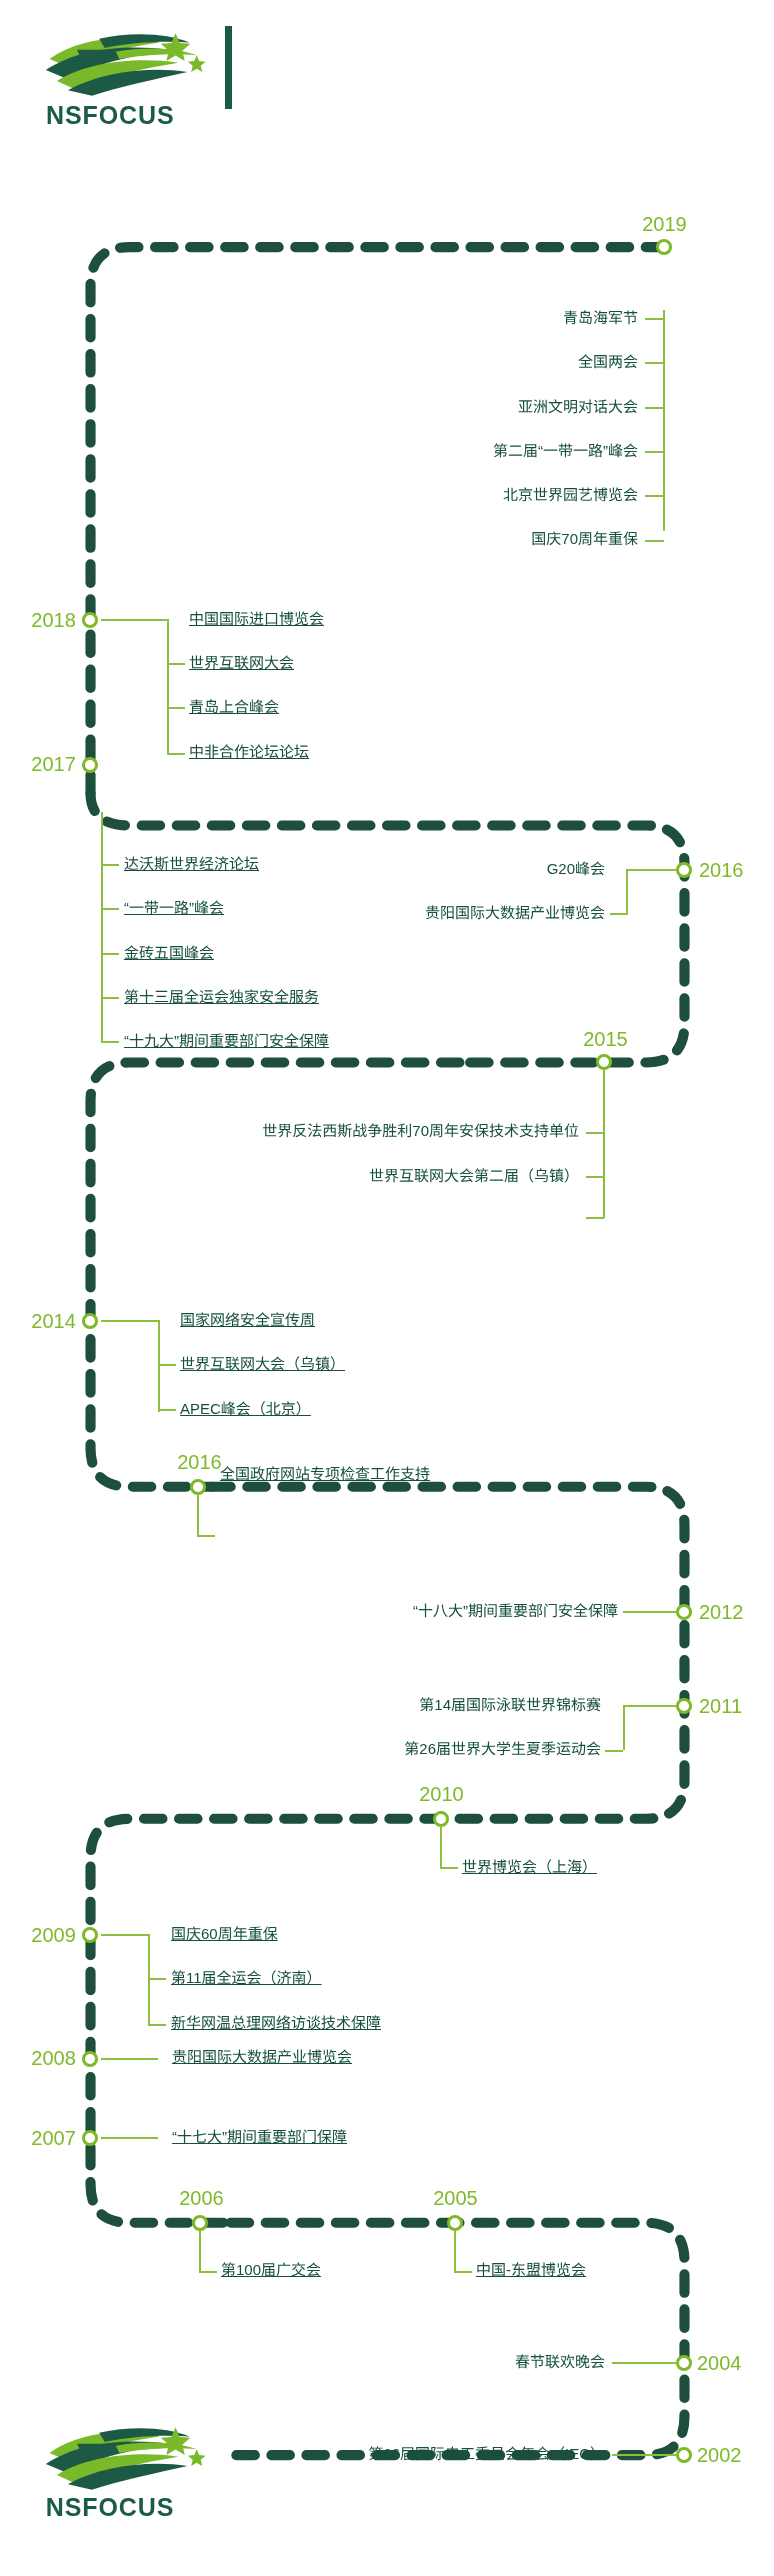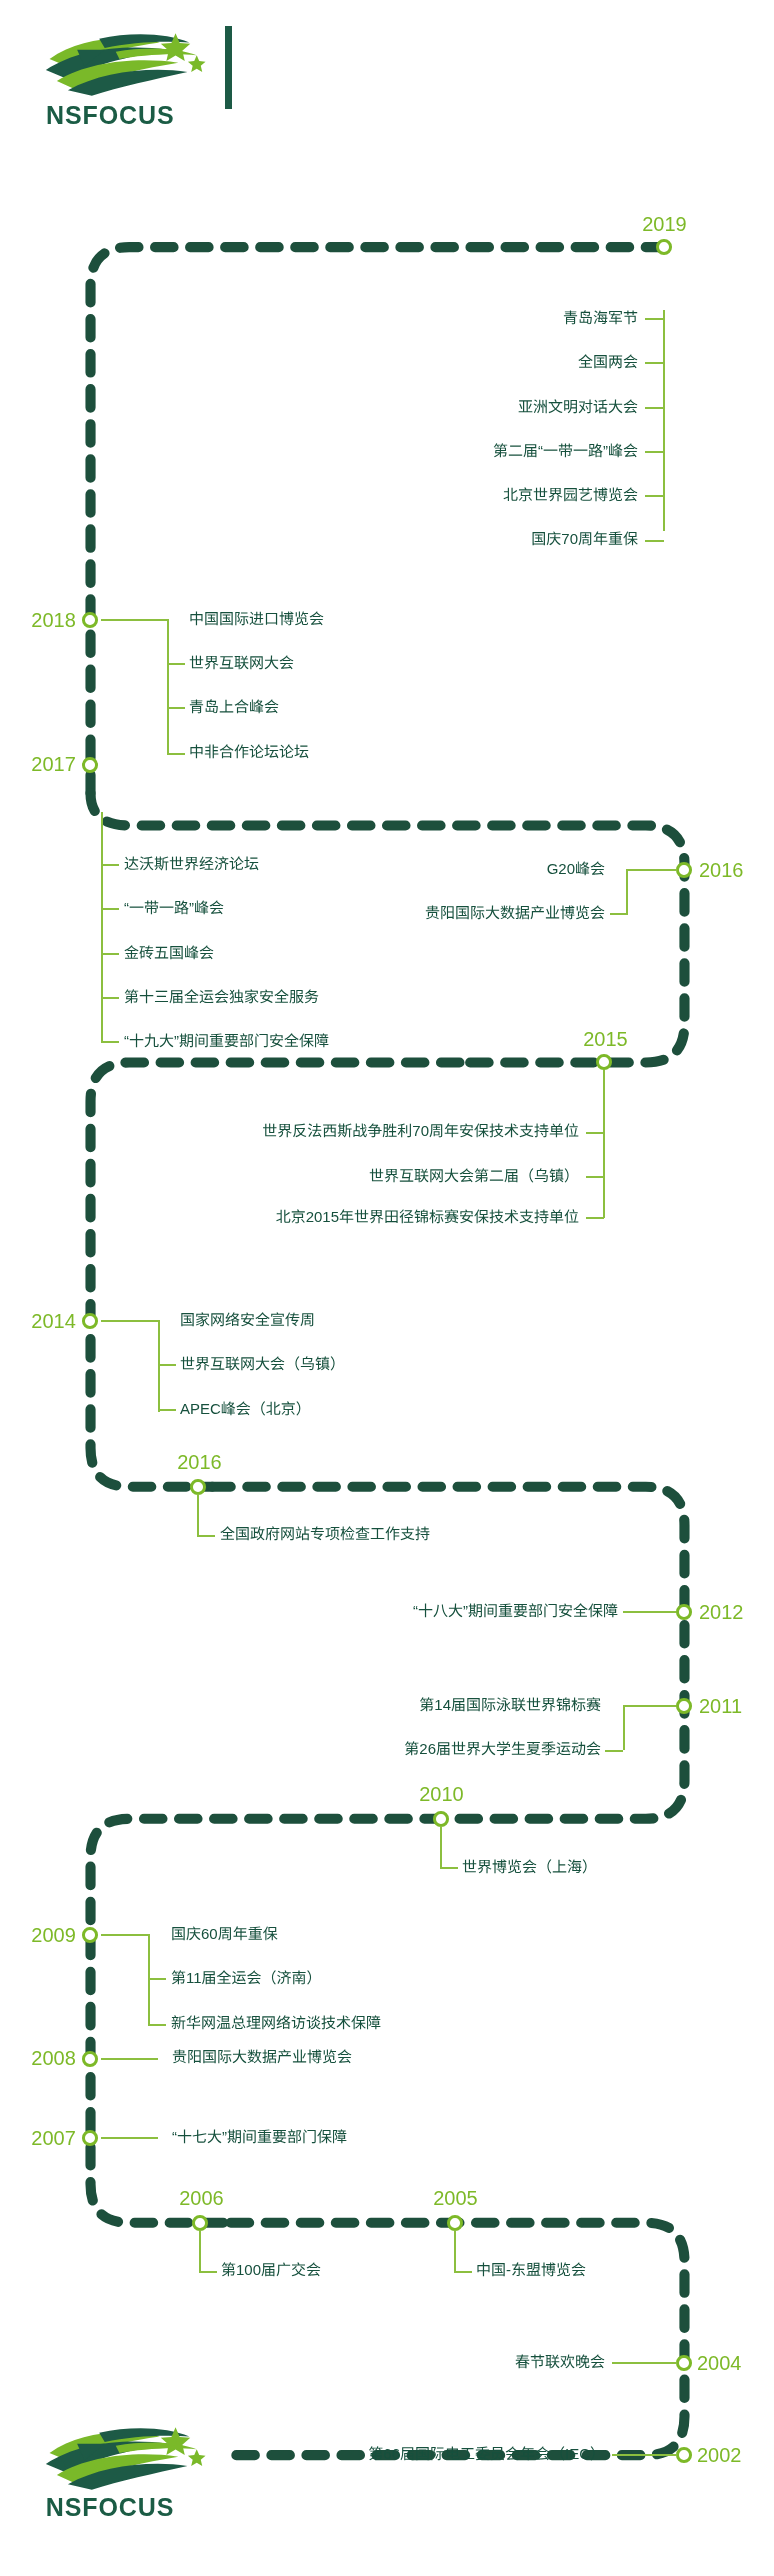--- a/index.html
+++ b/index.html
@@ -74,21 +74,21 @@
 
   
   .evt{
     position:absolute;
     color:#16503d;
     font-size:15px;
     line-height:18.4px;
     white-space:nowrap;
   }
   .evt.r{text-align:right;}
-  .evt.l{text-align:left;}
+  .evt.l{text-align:left;text-decoration:underline;}
 
   
   .conn{position:absolute; background:#8cbf3f;}
   .conn.v{width:1.5px;}
   .conn.h{height:1.5px;}
 
   
   #footer-logo{position:absolute; left:44px; top:2416px; width:184px; height:109px;}
   #footer-logo .logo-word{left:1.8px; top:77px; font-size:25px;}
 </style>
@@ -220,37 +220,36 @@
   <div class="evt r" style="left:231px;top:904px;width:374px;">贵阳国际大数据产业博览会</div>
 
   <div class="node" style="left:604px;top:1062px;"></div>
   <div class="year above-node" style="left:550px;top:1029px;width:111px;">2015</div>
   <div class="conn v" style="left:603px;top:1070px;height:148px;"></div>
   <div class="conn h" style="left:586px;top:1132px;width:17.5px;"></div>
   <div class="conn h" style="left:586px;top:1176px;width:17.5px;"></div>
   <div class="conn h" style="left:586px;top:1217px;width:17.5px;"></div>
   <div class="evt r" style="left:101px;top:1122px;width:478px;">世界反法西斯战争胜利70周年安保技术支持单位</div>
   <div class="evt r" style="left:101px;top:1167px;width:478px;">世界互联网大会第二届（乌镇）</div>
-  <div class="evt r" style="left:101px;top:1208px;width:478px;">北京2015年世界田径锦标赛安保技术支持单位</div>
 
   <div class="node" style="left:90px;top:1321px;"></div>
   <div class="year left-of-node" style="left:-9.2px;top:1311px;width:85px;">2014</div>
   <div class="conn h" style="left:101px;top:1320px;width:57px;"></div>
   <div class="conn v" style="left:158px;top:1320px;height:92px;"></div>
   <div class="conn h" style="left:158px;top:1364px;width:17.5px;"></div>
   <div class="conn h" style="left:158px;top:1409px;width:17.5px;"></div>
   <div class="evt l" style="left:180px;top:1311px;width:387px;">国家网络安全宣传周</div>
   <div class="evt l" style="left:180px;top:1355px;width:387px;">世界互联网大会（乌镇）</div>
   <div class="evt l" style="left:180px;top:1400px;width:387px;">APEC峰会（北京）</div>
 
   <div class="node" style="left:198px;top:1487px;"></div>
   <div class="year above-node" style="left:144px;top:1452px;width:111px;">2016</div>
   <div class="conn v" style="left:197px;top:1494px;height:42px;"></div>
   <div class="conn h" style="left:197px;top:1535px;width:17.5px;"></div>
-  <div class="evt l" style="left:220px;top:1525px;width:406px;">全国政府网站专项检查工作支持</div>
+  <div class="evt l" style="left:220px;top:1465px;width:406px;">全国政府网站专项检查工作支持</div>
 
   <div class="node" style="left:684px;top:1612px;"></div>
   <div class="year right-of-node" style="left:699px;top:1602px;width:83px;">2012</div>
   <div class="conn h" style="left:623px;top:1611px;width:53px;"></div>
   <div class="evt r" style="left:221px;top:1602px;width:397px;">“十八大”期间重要部门安全保障</div>
 
   <div class="node" style="left:684px;top:1706px;"></div>
   <div class="year right-of-node" style="left:699px;top:1696px;width:83px;">2011</div>
   <div class="conn h" style="left:623px;top:1705px;width:53px;"></div>
   <div class="conn v" style="left:623px;top:1705px;height:45px;"></div>

